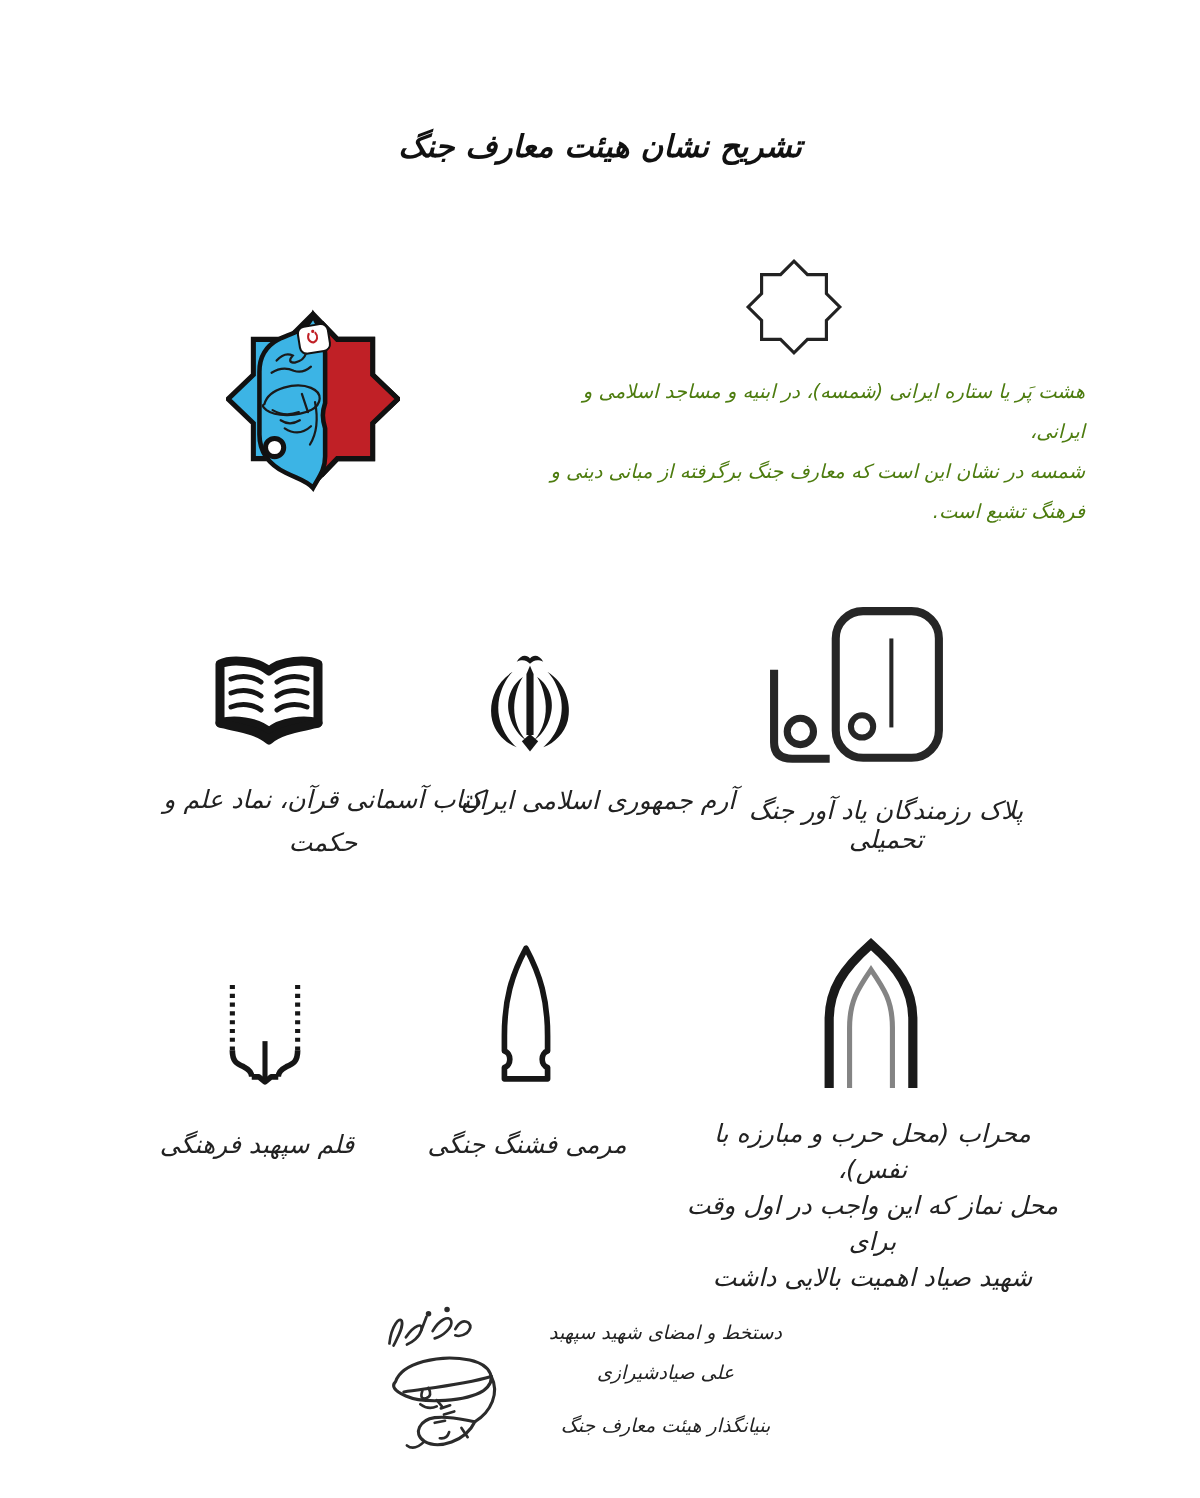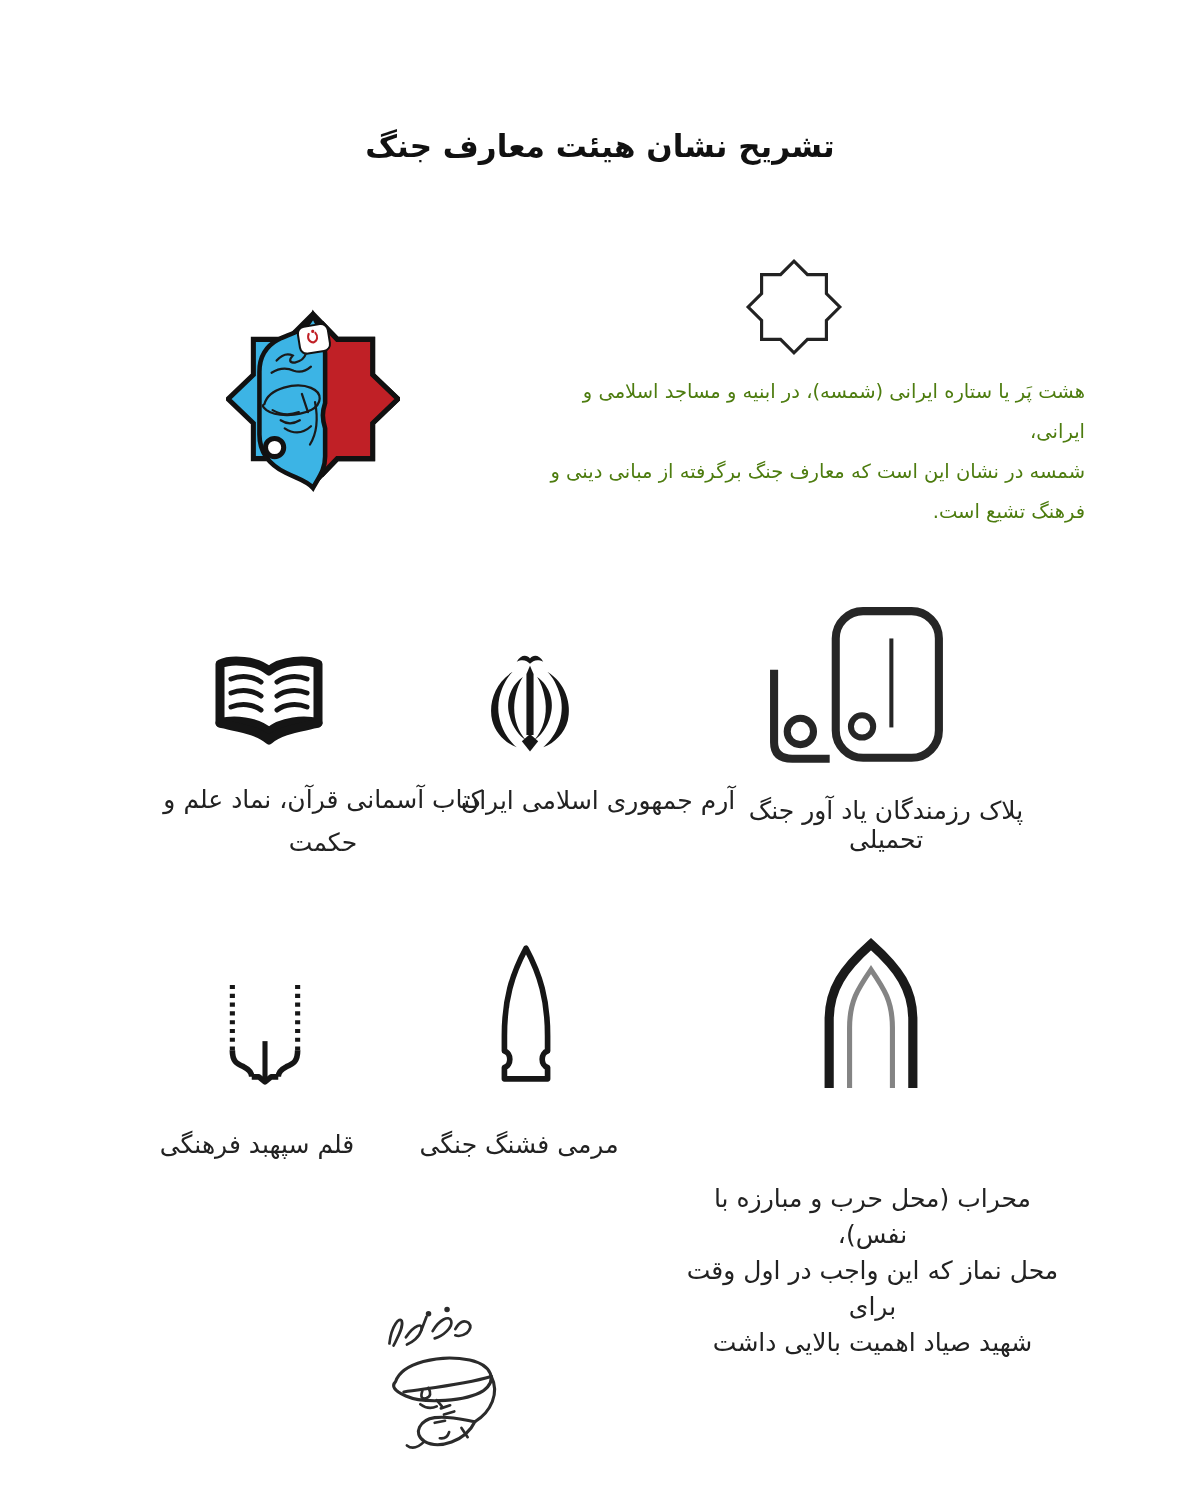--- a/index.html
+++ b/index.html
@@ -4,20 +4,21 @@
 <style>
   html,body{margin:0;padding:0;background:#ffffff;}
   .page{
     position:relative;
     width:1200px;height:1498px;
     background:#ffffff;
     font-family:"DejaVu Sans",sans-serif;
     color:#1a1a1a;
     overflow:hidden;
     direction:rtl;
+    font-style:italic;
   }
   .abs{position:absolute;}
   .title{
     top:128px;left:0;width:1200px;
     text-align:center;
     font-size:31px;font-weight:bold;color:#111;
     letter-spacing:0px;
   }
   .para{
     top:372px;left:545px;width:540px;
@@ -25,22 +26,22 @@
     font-size:19.5px;line-height:40px;color:#4d7c0f;
   }
   .caption{
     text-align:center;
     font-size:25px;color:#222;
   }
   .cap-book{top:778px;left:163px;width:320px;line-height:43px;}
   .cap-iran{top:786px;left:438px;width:320px;}
   .cap-tag{top:796px;left:721px;width:330px;text-align:center;}
   .cap-pen{top:1130px;left:107px;width:300px;}
-  .cap-bullet{top:1130px;left:369px;width:300px;}
-  .cap-mihrab{top:1181px;left:680px;width:385px;line-height:36px;}
+  .cap-bullet{top:1130px;left:377px;width:300px;}
+  .cap-mihrab{top:1116px;left:680px;width:385px;line-height:36px;}
   .sig-text{
     top:1312px;left:508px;width:315px;
     text-align:center;font-size:19px;line-height:40px;color:#222;
   }
   .sig-founder{margin-top:13px;}
   svg{display:block;}
   .svg-emblem{top:305px;left:226px;}
   .svg-star{top:258px;left:745px;}
   .svg-book{top:655px;left:211px;}
   .svg-iran{top:650px;left:479px;}
@@ -194,14 +195,19 @@
       <path d="M64,105 l9,-3"></path>
       <path d="M67,111 l10,-3"></path>
       <path d="M58,119 l10,-2"></path>
       <path stroke-width="3" d="M97,118 C88,137 62,145 48,137 C36,129 44,116 58,114 C74,112 89,117 97,118"></path>
       <path d="M48,137 C42,143 36,145 31,141"></path>
       <path d="M84,124 l6,9"></path>
       <path d="M72,128 q-2,7 -9,6"></path>
     </g>
   </svg>
 
+  <div class="abs sig-text">
+    <div>دستخط و امضای شهید سپهبد</div>
+    <div>علی صیادشیرازی</div>
+    <div class="sig-founder">بنیانگذار هیئت معارف جنگ</div>
+  </div>
 
 </div>
 
 </body></html>

